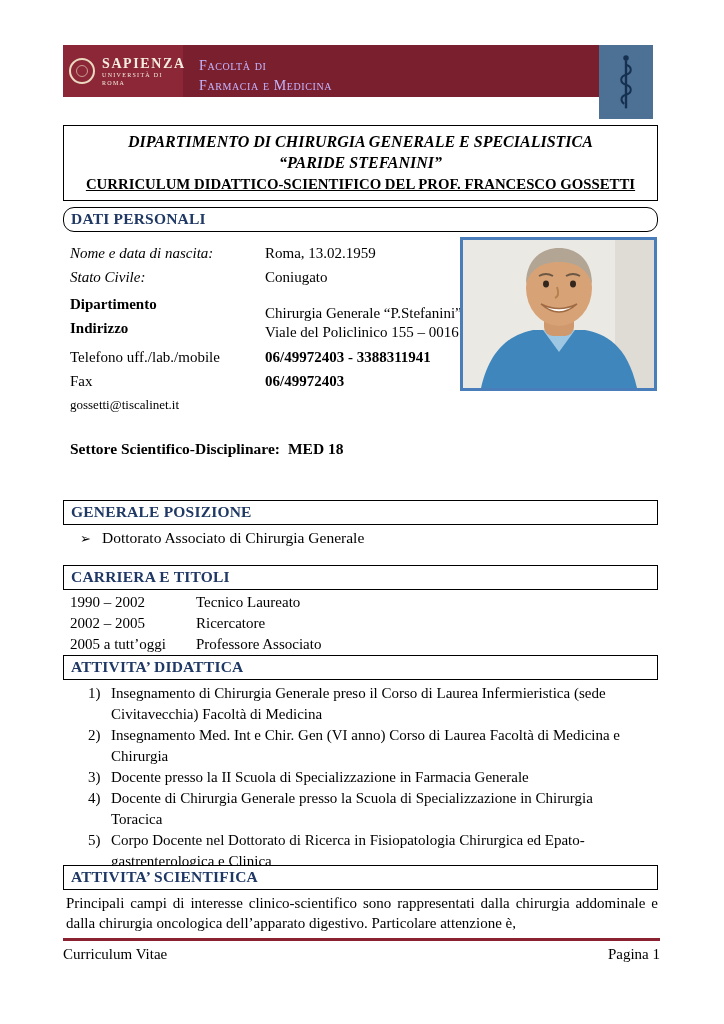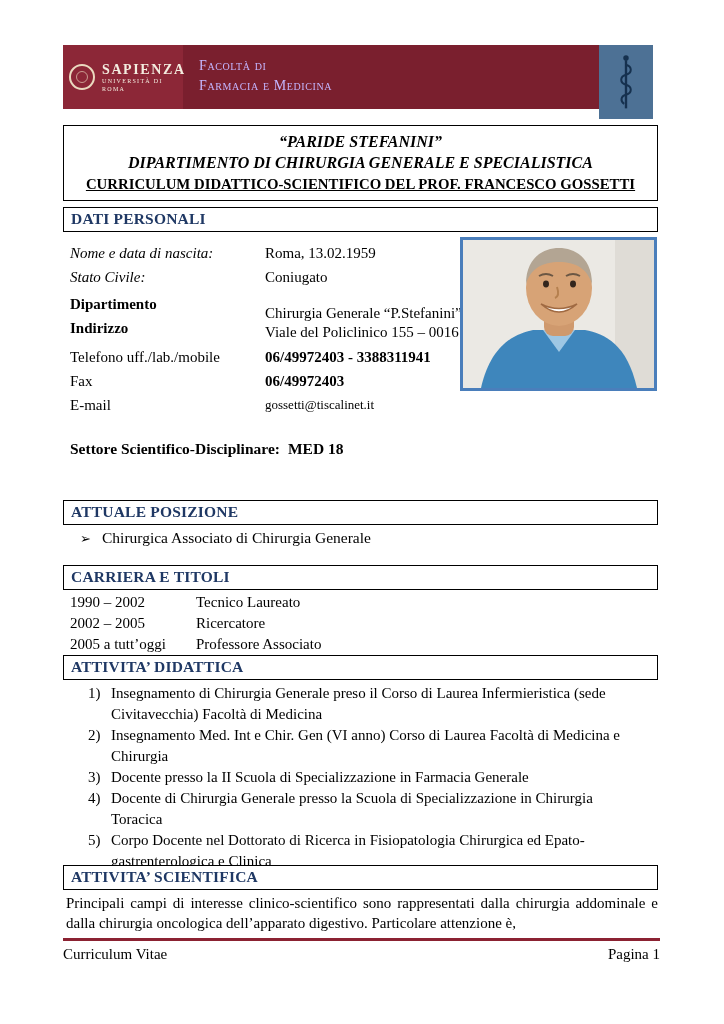--- a/index.html
+++ b/index.html
@@ -2,41 +2,41 @@
 <html><head>
 <meta charset="utf-8">
 <style>
   * { margin:0; padding:0; box-sizing:border-box; }
   body { width:724px; height:1024px; background:#ffffff; color:#000;
          font-family:"Liberation Serif","DejaVu Serif",serif; }
   .page { position:relative; width:724px; height:1024px; background:#fff; overflow:hidden; }
 
   
   .banner { position:absolute; top:45px; left:63px; width:590px; height:74px; display:flex; align-items:flex-start; }
-  .banner-maroon { flex:1; height:64px; background:#7a1f2e; display:flex; }
+  .banner-maroon { flex:1; height:52px; background:#7a1f2e; display:flex; }
   .logo-block { width:120px; height:100%; background:#8c2737; display:flex; align-items:center; gap:7px; padding:0 6px; }
   .emblem { width:26px; height:26px; border-radius:50%; border:2px solid #ead9bf; position:relative; flex:none; }
   .emblem::after { content:""; position:absolute; inset:5px; border-radius:50%; border:1px solid rgba(234,217,191,.65); }
   .logo-text { display:flex; flex-direction:column; color:#f3ecdf; }
   .logo-title { font-size:14px; letter-spacing:1.6px; font-weight:600; line-height:15px; }
   .logo-sub { font-size:6px; letter-spacing:1.3px; line-height:8px; }
   .faculty-block { flex:1; height:100%; color:#c4b5fd; padding:11px 0 0 16px; font-variant:small-caps; }
   .fac-line { font-size:14px; letter-spacing:.6px; line-height:20px; }
   .banner-blue { width:54px; height:74px; background:#4d7195; display:flex; align-items:center; justify-content:center; }
 
   
   .title-box { position:absolute; top:125px; left:63px; width:595px; border:1px solid #000;
                text-align:center; padding:5px 8px 6px; }
   .title-main { font-weight:bold; font-style:italic; font-size:16px; line-height:21px; }
   .title-sub { font-weight:bold; font-size:14.8px; line-height:20px; margin-top:1px;text-decoration:underline; }
 
   
   .sec-heading { position:absolute; left:63px; width:595px; border:1px solid #000; background:#fff;
                  font-weight:bold; font-size:15.5px; color:#1f3864; padding:2px 7px 3px; letter-spacing:.2px; }
-  .h-dati { top:207px; } .h-attuale { top:500px; } .h-carriera { top:565px; }
+  .h-dati { top:207px;border-radius:11px; } .h-attuale { top:500px; } .h-carriera { top:565px; }
   .h-didattica { top:655px; } .h-scientifica { top:865px; }
 
   
   .dati-rows { position:absolute; top:236px; left:70px; width:584px; font-size:15px; z-index:1; }
   .row { display:flex; line-height:22px; }
   .lbl { width:195px; flex:none; }
   .bold { font-weight:bold; } .italic { font-style:italic; }
   .smallcaps { font-variant:small-caps; letter-spacing:.3px; }
   .mt2 { margin-top:2px; } .mt4 { margin-top:4px; } .mt6 { margin-top:6px; }
   .lbl-stack div { line-height:24px; font-weight:bold; }
@@ -100,22 +100,22 @@
     <div class="banner-blue">
       <svg class="asclepius" viewBox="0 0 22 62" width="20" height="58" aria-hidden="true">
         <circle cx="11" cy="4.5" r="3" fill="#16314f"></circle>
         <line x1="11" y1="7" x2="11" y2="60" stroke="#16314f" stroke-width="2.6"></line>
         <path d="M11 12 C 18 14,18 21,11 23 C 4 25,4 32,11 34 C 18 36,18 43,11 45 C 5 46.6,4.6 52,9 55" fill="none" stroke="#16314f" stroke-width="2.2"></path>
       </svg>
     </div>
   </header>
 
   <section class="title-box">
+    <div class="title-main">DIPARTIMENTO DI CHIRURGIA GENERALE E SPECIALISTICA</div>
     <div class="title-main">“PARIDE STEFANINI”</div>
-    <div class="title-main">DIPARTIMENTO DI CHIRURGIA GENERALE E SPECIALISTICA</div>
     <div class="title-sub">CURRICULUM DIDATTICO-SCIENTIFICO DEL PROF. FRANCESCO GOSSETTI</div>
   </section>
 
   <div class="sec-heading h-dati">DATI PERSONALI</div>
 
   <section class="dati-rows">
     <div class="row mt6">
       <div class="lbl italic">Nome e data di nascita:</div>
       <div class="val">Roma, 13.02.1959</div>
     </div>
@@ -135,21 +135,20 @@
     </div>
     <div class="row mt4">
       <div class="lbl">Telefono uff./lab./mobile</div>
       <div class="val bold">06/49972403 - 3388311941</div>
     </div>
     <div class="row mt2">
       <div class="lbl">Fax</div>
       <div class="val bold">06/49972403</div>
     </div>
     <div class="row mt2">
-      <div class="lbl">E-mail</div>
       <div class="val email-val">gossetti@tiscalinet.it</div>
     </div>
   </section>
 
   <figure class="photo">
     <svg viewBox="0 0 191 148" width="191" height="148" aria-hidden="true">
       <rect width="191" height="148" fill="#ebe9e4"></rect>
       <rect x="152" width="39" height="148" fill="#dfdcd6"></rect>
       <path d="M18 148 C 28 104, 52 94, 70 90 L 122 90 C 142 94, 164 104, 174 148 Z" fill="#3e86bc"></path>
       <path d="M80 90 L 96 112 L 112 90 Z" fill="#9ec7e4"></path>
@@ -167,24 +166,24 @@
 
   <div class="settore">
     <div class="s-line">
       <span class="bold">Settore Scientifico-Disciplinare:</span><span class="bold ml8">MED 18</span>
     </div>
     <div class="s-line">
       <span class="bold orario-lbl">Orario di Ricevimento:</span><span class="bold">Lunedì 13.00/15.00</span>
     </div>
   </div>
 
-  <div class="sec-heading h-attuale">ATTUALE POSIZIONE</div>
+  <div class="sec-heading h-attuale">GENERALE POSIZIONE</div>
   <div class="attuale-item">
     <span class="bullet">➢</span>
-    <span>Chirurgica Associato di Chirurgia Generale</span>
+    <span>Dottorato Associato di Chirurgia Generale</span>
   </div>
 
   <div class="sec-heading h-carriera">CARRIERA E TITOLI</div>
   <div class="carriera-rows">
     <div class="c-row">
       <span class="c-period">1990 – 2002</span>
       <span>Tecnico Laureato</span>
     </div>
     <div class="c-row">
       <span class="c-period">2002 – 2005</span>

